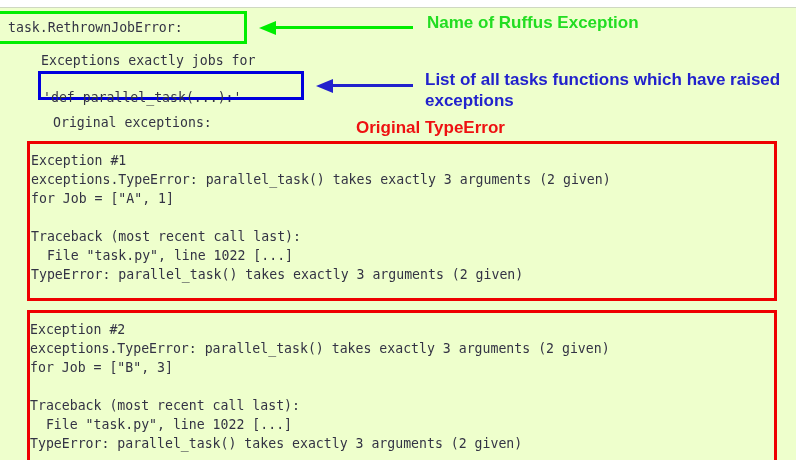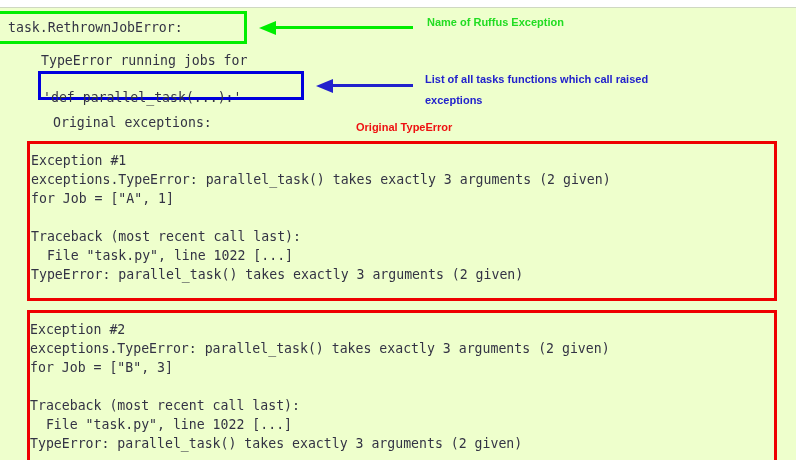--- a/index.html
+++ b/index.html
@@ -51,21 +51,21 @@
     background: transparent;
   }
   .hlbox.green  { border: 3px solid #00ee00; }
   .hlbox.blue   { border: 3px solid #0000dd; }
   .hlbox.red    { border: 3px solid #ee0000; }
 
   
   .annot {
     position: absolute;
     font-family: "Liberation Sans", sans-serif;
-    font-size: 11px;
+    font-size: 17px;
     font-weight: bold;
     line-height: 21px;
     white-space: pre-line;
   }
   .annot.green { color: #22dd22; }
   .annot.blue  { color: #2222cc; }
   .annot.red   { color: #ee1111; }
 
   
   .arrow-line {
@@ -91,28 +91,28 @@
 
   <div id="top-rule"></div>
 
   <div class="hlbox green" style="left:-4px; top:11px; width:251px; height:33px;"></div>
   <div class="code" style="left:8px; top:18px;">task.RethrownJobError:</div>
 
   <div class="arrow-head green" style="left:259px; top:21px;"></div>
   <div class="arrow-line green" style="left:275px; top:26px; width:138px;"></div>
   <div class="annot green" style="left:427px; top:12px;">Name of Ruffus Exception</div>
 
-  <div class="code" style="left:41px; top:51px;">TypeError running jobs for</div>
+  <div class="code" style="left:41px; top:51px;">Exceptions exactly jobs for</div>
 
   <div class="hlbox blue" style="left:38px; top:71px; width:266px; height:29px;"></div>
   <div class="code" style="left:43px; top:88px;">'def parallel_task(...):'</div>
 
   <div class="arrow-head blue" style="left:316px; top:79px;"></div>
   <div class="arrow-line blue" style="left:332px; top:84px; width:81px;"></div>
-  <div class="annot blue" style="left:425px; top:69px; width:360px;">List of all tasks functions which call raised
+  <div class="annot blue" style="left:425px; top:69px; width:360px;">List of all tasks functions which have raised
 exceptions</div>
 
   <div class="code" style="left:53px; top:113px;">Original exceptions:</div>
 
   <div class="annot red" style="left:356px; top:117px;">Original TypeError</div>
 
   <div class="hlbox red" style="left:27px; top:141px; width:750px; height:160px;"></div>
   <div class="code" style="left:31px; top:151px;">Exception #1
 exceptions.TypeError: parallel_task() takes exactly 3 arguments (2 given)
 for Job = ["A", 1]

